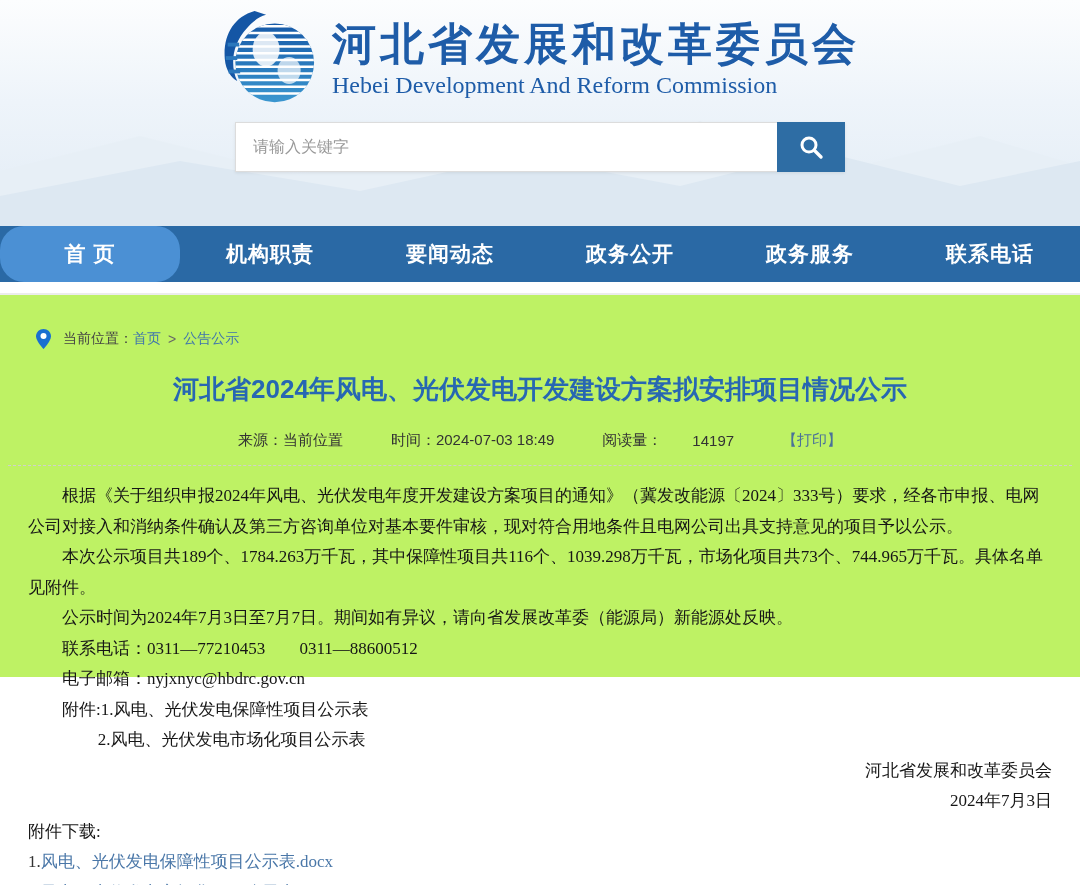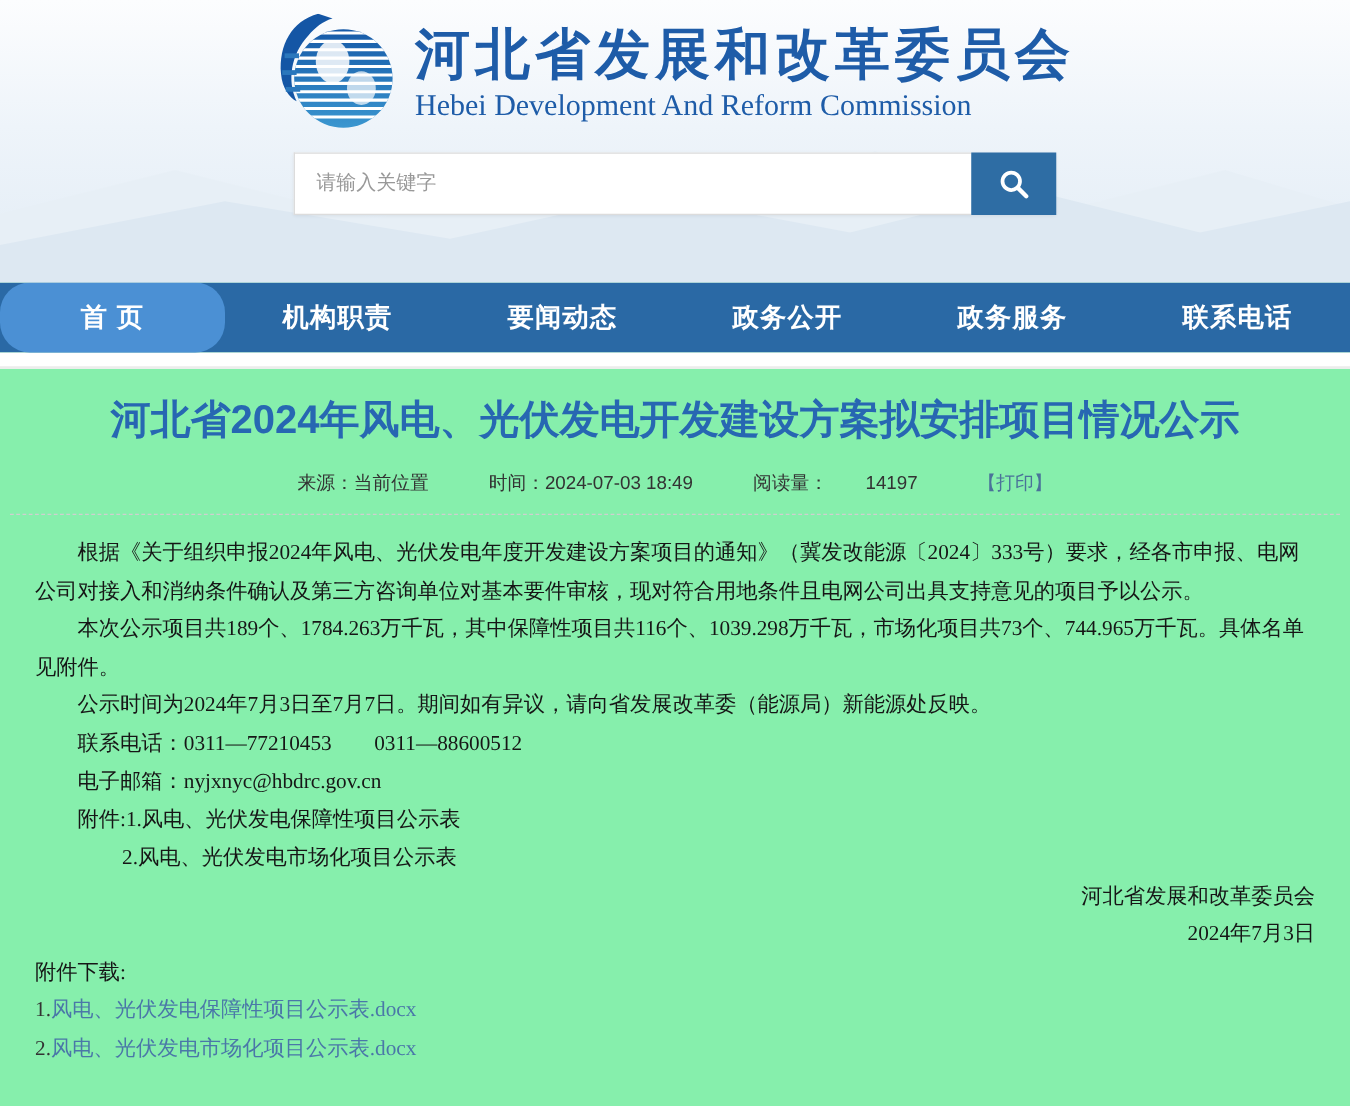--- a/index.html
+++ b/index.html
@@ -2,21 +2,21 @@
 <html><head>
 <meta charset="utf-8">
 <style>
   * { margin: 0; padding: 0; box-sizing: border-box; }
   html, body { background: #ffffff; }
   body {
     width: 1080px; height: 885px;
     font-family: "Liberation Sans", sans-serif;
     overflow: hidden;
   }
-  .page { width: 1080px; height: 885px; background: #86efac; }
+  .page { width: 1080px; height: 677px; background: #bef264; }
 
   
   .site-header {
     position: relative;
     height: 226px;
     background: linear-gradient(180deg, #fcfdfe 0%, #eef4fa 45%, #e2ecf5 100%);
     overflow: hidden;
   }
   .mountains { position: absolute; left: 0; bottom: 0; width: 1080px; height: 150px; }
   .brand {
@@ -68,21 +68,21 @@
     padding: 34px 0 0 36px; font-size: 14px; color: #444; height: 54px;
   }
   .pin-icon { width: 15px; height: 20px; margin-right: 12px; }
   .crumb-prefix { color: #444; }
   .crumb-link { color: #3f74ad; text-decoration: none; cursor: pointer; }
   .crumb-sep { color: #666; margin: 0 7px; }
 
   
   .article { padding: 0 28px; }
   .article-title {
-    text-align: center; color: #2767b2; font-size: 32px; font-weight: bold;
+    text-align: center; color: #2767b2; font-size: 26px; font-weight: bold;
     line-height: 36px; margin: 22px 60px 0;
     font-family: "Liberation Sans", sans-serif;
   }
   .article-meta {
     display: flex; justify-content: center; align-items: center;
     margin-top: 24px; font-size: 15px; color: #333;
   }
   .article-meta .m-group { white-space: nowrap; }
   .m-gap { width: 48px; }
   .m-gap-s { width: 30px; }
@@ -179,20 +179,30 @@
   <nav class="main-nav">
     <a class="nav-item active">首 页</a>
     <a class="nav-item">机构职责</a>
     <a class="nav-item">要闻动态</a>
     <a class="nav-item">政务公开</a>
     <a class="nav-item">政务服务</a>
     <a class="nav-item">联系电话</a>
   </nav>
   <div class="subnav-strip"></div>
 
+  <div class="breadcrumb">
+    <svg class="pin-icon" viewBox="0 0 15 20">
+      <path d="M7.5,0 C3.4,0 0,3.2 0,7.2 C0,12.2 7.5,20 7.5,20 C7.5,20 15,12.2 15,7.2 C15,3.2 11.6,0 7.5,0 Z" fill="#1a6fd0"></path>
+      <circle cx="7.5" cy="7" r="3" fill="#ffffff"></circle>
+    </svg>
+    <span class="crumb-prefix">当前位置：</span>
+    <a class="crumb-link">首页</a>
+    <span class="crumb-sep">&gt;</span>
+    <a class="crumb-link">公告公示</a>
+  </div>
 
   <main class="article">
     <h1 class="article-title">河北省2024年风电、光伏发电开发建设方案拟安排项目情况公示</h1>
 
     <div class="article-meta">
       <span class="m-group"><span>来源：</span><span>当前位置</span></span>
       <span class="m-gap"></span>
       <span class="m-group"><span>时间：</span><span>2024-07-03 18:49</span></span>
       <span class="m-gap"></span>
       <span class="m-group">阅读量：</span>

